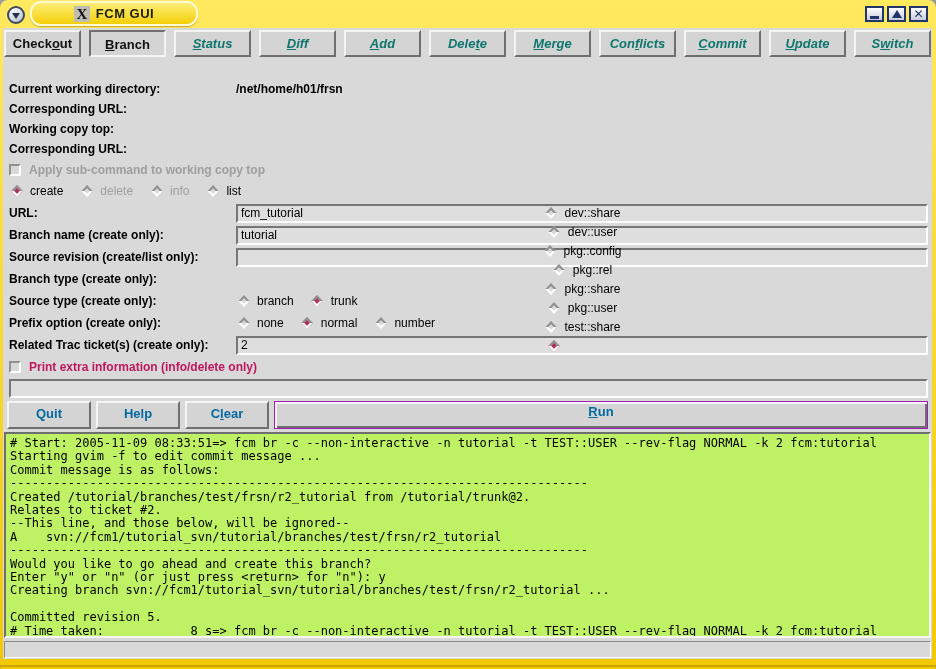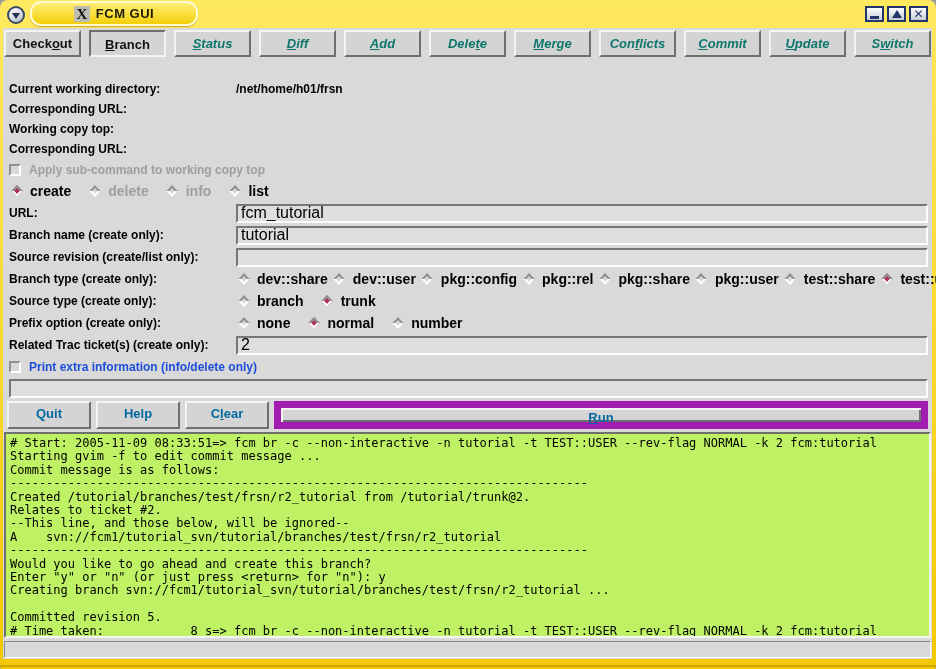--- a/index.html
+++ b/index.html
@@ -74,57 +74,57 @@
   .row.field { height:22px; }
   .row.check { height:21px; }
   .flabel { width:227px; flex:0 0 227px; font-size:12px; font-weight:bold; color:#000; white-space:nowrap; }
   .fvalue { font-size:12px; font-weight:bold; color:#000; }
   .ul { text-decoration:underline; }
 
   .entry {
     flex:1; height:19px; background:#dedede; color:#000;
     border-top:2px solid #767676; border-left:2px solid #767676;
     border-bottom:2px solid #fdfdfd; border-right:2px solid #fdfdfd;
-    font-family:"Liberation Sans", sans-serif; font-size:16px; padding:0 3px; outline:none;
+    font-family:"Liberation Sans", sans-serif; font-size:12px; padding:0 3px; outline:none;
   }
 
   .radio-group { flex:1; display:flex; align-items:center; gap:16px; }
-  .radio-group.spread { justify-content:center; gap:4px; }
+  .radio-group.spread { justify-content:center; gap:4px;flex-direction:column; }
   .radio-item { display:flex; align-items:center; gap:6px; cursor:pointer; white-space:nowrap; }
   .diamond-box { width:15px; height:15px; display:flex; align-items:center; justify-content:center; flex:0 0 15px; }
   .diamond {
     width:8px; height:8px; transform:rotate(45deg); background:#d9d9d9;
     border-top:2px solid #909090; border-left:2px solid #909090;
     border-right:2px solid #ffffff; border-bottom:2px solid #ffffff;
   }
   .diamond.sel { background:#b03060; }
-  .radio-label { font-size:14px; font-weight:bold; color:#000; }
+  .radio-label { font-size:12px; font-weight:normal; color:#000; }
   .radio-item.disabled .radio-label { color:#9e9e9e; }
   .radio-item.disabled { cursor:default; }
 
   .checkbox {
     width:12px; height:12px; background:#d9d9d9; margin-right:8px; flex:0 0 12px;
     border-top:2px solid #909090; border-left:2px solid #909090;
     border-right:2px solid #ffffff; border-bottom:2px solid #ffffff;
     cursor:pointer;
   }
-  .check-label { font-size:12px; font-weight:bold; color:#1d4ed8; }
+  .check-label { font-size:12px; font-weight:bold; color:#be185d; }
   .row.check.disabled .check-label { color:#9e9e9e; }
 
   
   .action-row { display:flex; gap:5px; padding:2px 4px 0 4px; height:30px; }
   .act-btn {
     font-size:13px; font-weight:bold; color:#0369a1; background:#d4d4d4;
     text-align:center; line-height:22px; cursor:pointer;
     border-top:2px solid #f4f4f4; border-left:2px solid #f4f4f4;
     border-bottom:2px solid #6f6f6f; border-right:2px solid #6f6f6f;
   }
   .act-btn.small { width:84px; }
   .act-btn.default {
-    flex:1; border:7px solid #a21caf; line-height:20px;
+    flex:1; border:1px solid #a21caf; line-height:20px;
     box-shadow:inset 2px 2px 0 #f4f4f4, inset -2px -2px 0 #6f6f6f;
   }
 
   
   .console {
     flex:1; margin:3px 1px 0 1px; overflow:hidden;
     background:#bef264; color:#000;
     border-top:2px solid #6f6f6f; border-left:2px solid #6f6f6f;
     border-bottom:2px solid #f4f4f4; border-right:2px solid #f4f4f4;
     font-family:"DejaVu Sans Mono", monospace; font-size:12px; line-height:13.4px;

